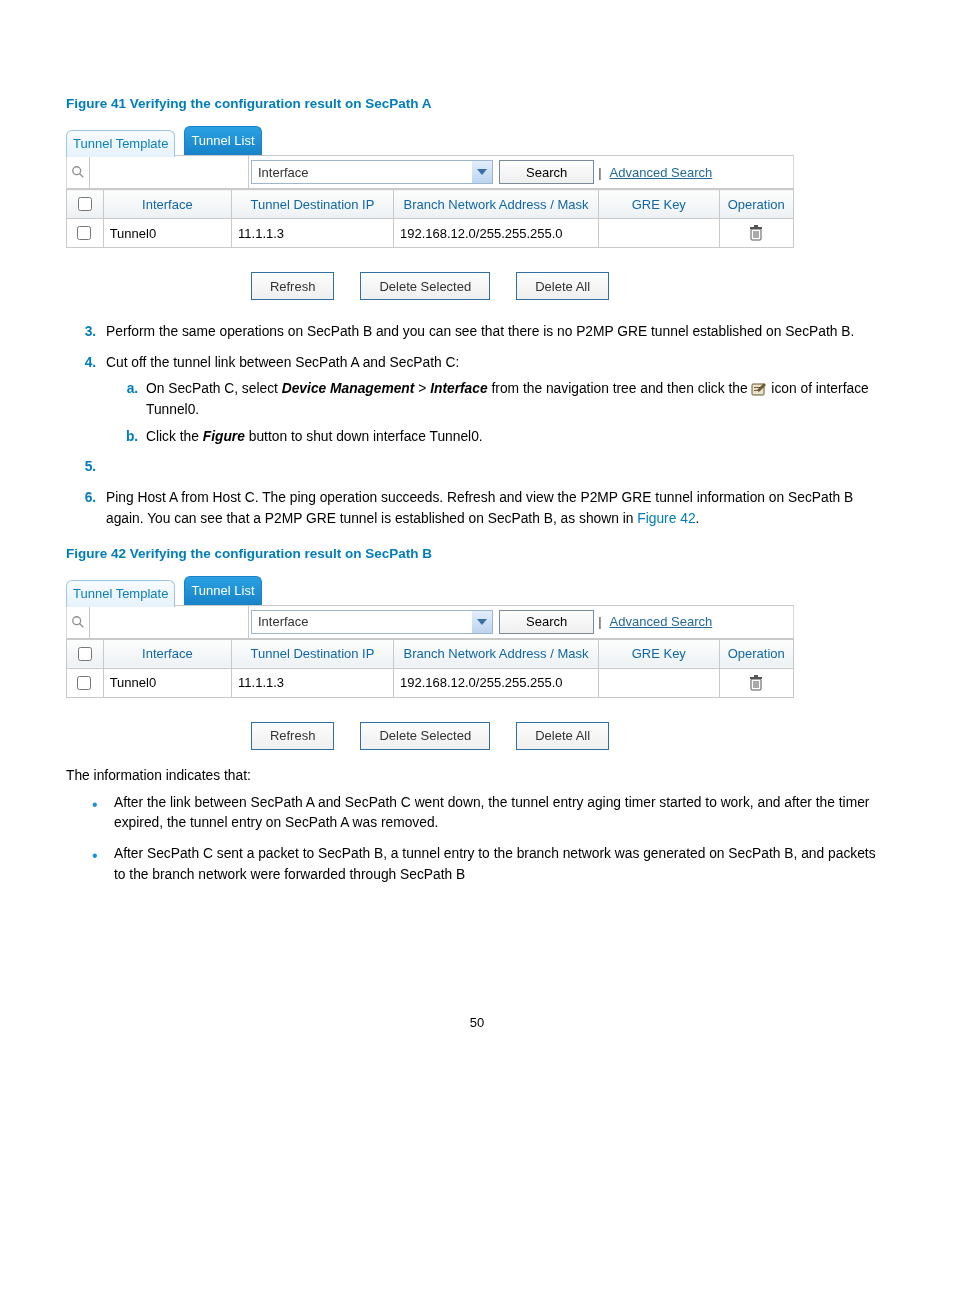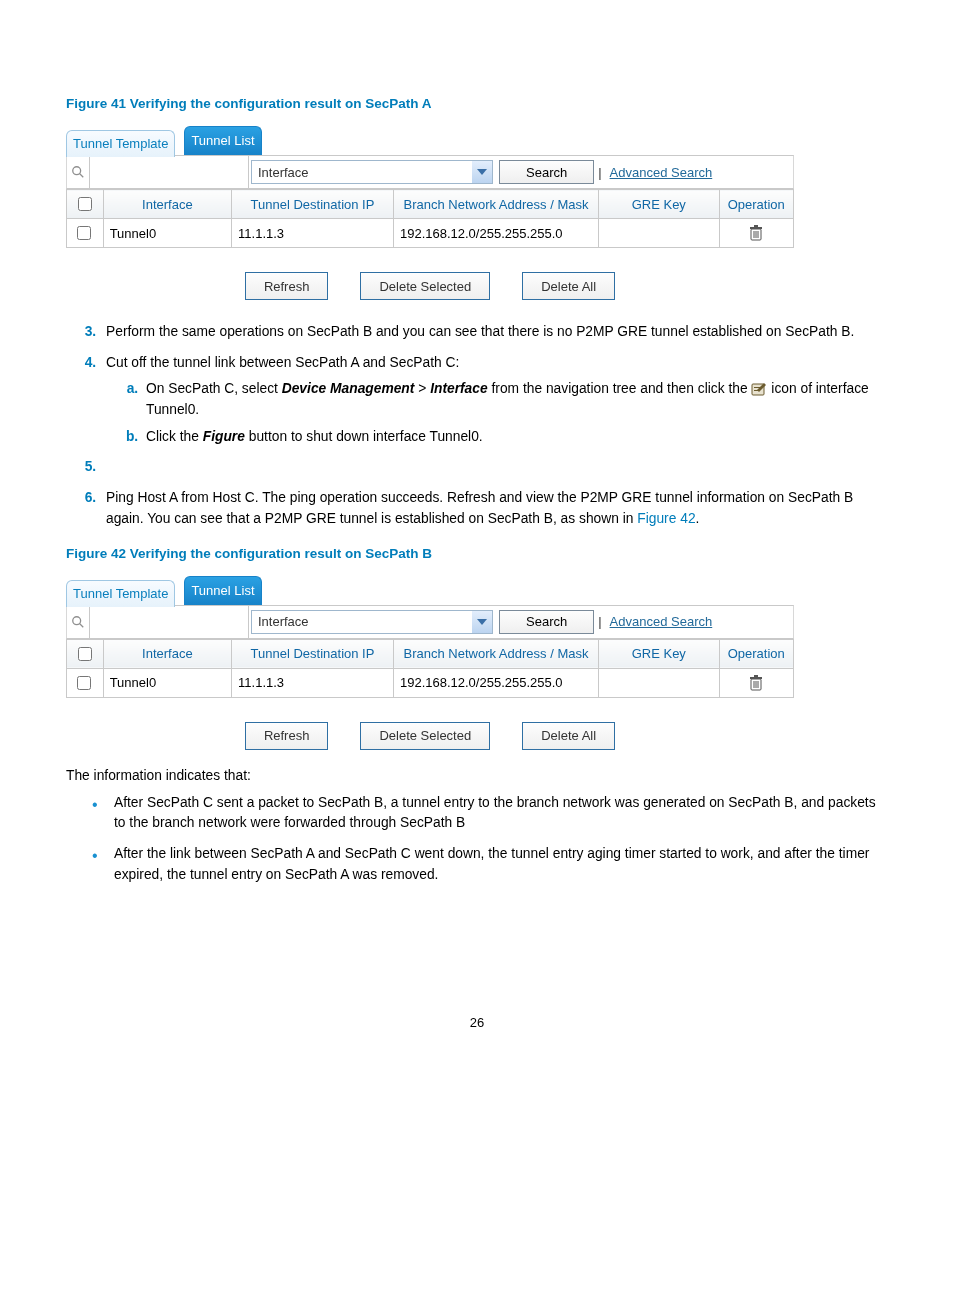--- a/index.html
+++ b/index.html
@@ -151,21 +151,21 @@
   }
   .trash {
     width: 14px;
     display: block;
     margin: 0 auto;
   }
 
   .btn-row {
     display: flex;
     justify-content: center;
-    gap: 28px;
+    gap: 22px;
     margin: 24px 0 8px 0;
   }
   .btn-row .btn {
     height: 28px;
     padding: 0 18px;
     border: 1px solid #2f6fa3;
     color: #333;
   }
 
   ol.steps {
@@ -405,19 +405,19 @@
     <div class="btn-row">
       <button class="btn">Refresh</button>
       <button class="btn">Delete Selected</button>
       <button class="btn">Delete All</button>
     </div>
   </div>
 
   <p class="para">The information indicates that:</p>
 
   <ul class="bullets">
+    <li>After the link between SecPath A and SecPath C went down, the tunnel entry aging timer started to work, and after the timer expired, the tunnel entry on SecPath A was removed.</li>
     <li>After SecPath C sent a packet to SecPath B, a tunnel entry to the branch network was generated on SecPath B, and packets to the branch network were forwarded through SecPath B</li>
-    <li>After the link between SecPath A and SecPath C went down, the tunnel entry aging timer started to work, and after the timer expired, the tunnel entry on SecPath A was removed.</li>
   </ul>
 
-  <div class="page-num">26</div>
+  <div class="page-num">50</div>
 
 </div>
 
 </body></html>

